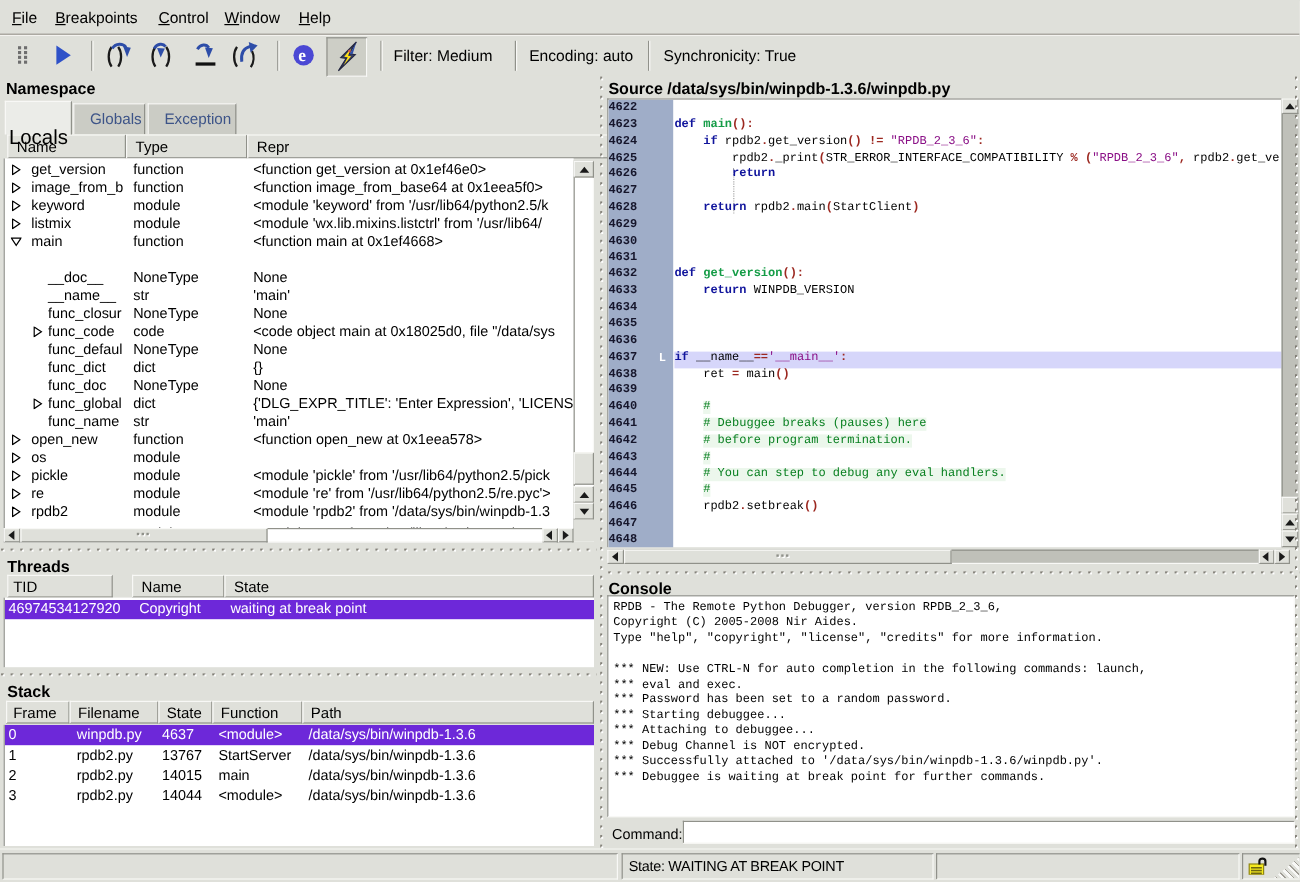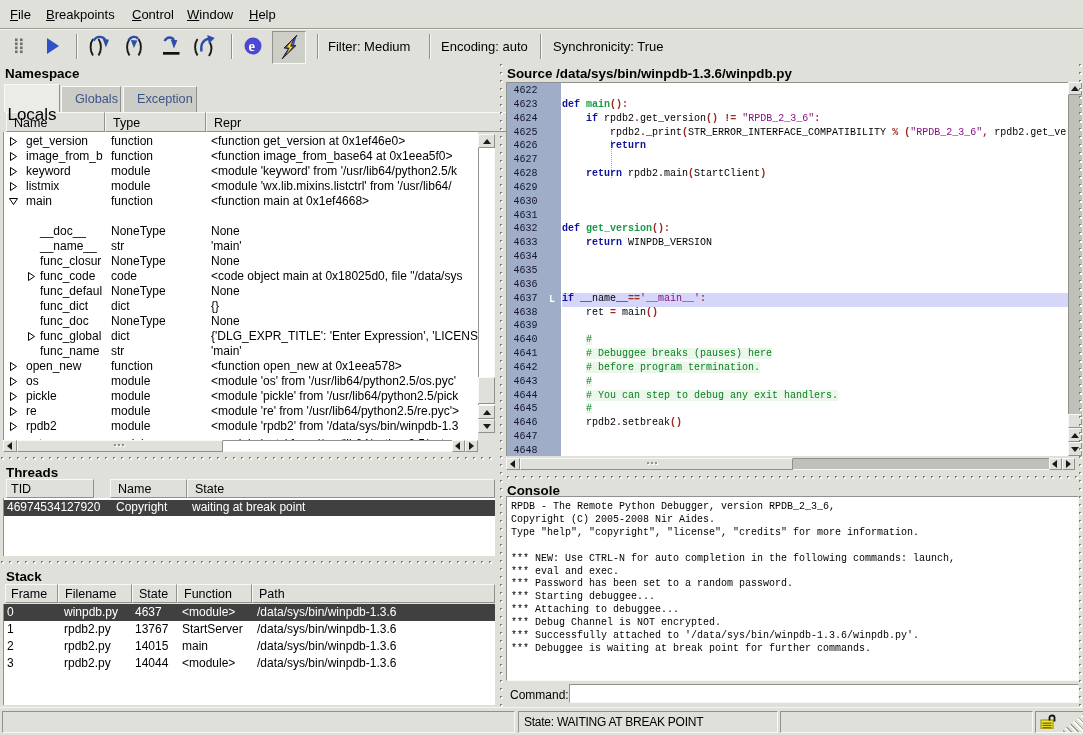--- a/index.html
+++ b/index.html
@@ -5,21 +5,21 @@
 body{width:1083px;height:735px;position:relative;overflow:hidden;
  background:#dfe0da;font-family:"Liberation Sans",sans-serif;color:#000;}
 .abs{position:absolute}
 .lbl{position:absolute;font-size:13.4px;font-weight:bold;white-space:nowrap}
 .sunk{border-top:1px solid #90918a;border-left:1px solid #90918a;border-bottom:1px solid #f8f8f6;border-right:1px solid #f8f8f6}
 .hcell{position:absolute;background:#dfe0da;border-top:1px solid #f8f8f6;border-left:1px solid #f8f8f6;border-bottom:1px solid #90918a;border-right:1px solid #90918a;font-size:12.5px;box-sizing:border-box}
 .white{background:#fff}
 .hsash{position:absolute;background-image:radial-gradient(circle 1.1px at 3px 6px,#fff 80%,transparent),radial-gradient(circle 1.1px at 2px 5px,#807d75 80%,transparent);background-size:8px 10px;background-repeat:repeat-x}
 .vsash{position:absolute;background-image:radial-gradient(circle 1.1px at 6px 3px,#fff 80%,transparent),radial-gradient(circle 1.1px at 5px 2px,#807d75 80%,transparent);background-size:10px 8px;background-repeat:repeat-y}
 .row{position:absolute;left:0;width:100%;height:15px;font-size:12px;white-space:nowrap}
-.selrow{background:#404040;color:#fff}
+.selrow{background:#6d28d9;color:#fff}
 .mono{font-family:"Liberation Mono",monospace}
 .tri{position:absolute;width:9px;height:9px}
 
 .sbbtn{position:absolute;background:#dfe0da;border-top:1px solid #f8f8f6;border-left:1px solid #f8f8f6;border-bottom:1px solid #90918a;border-right:1px solid #90918a;box-sizing:border-box}
 .aru{width:0;height:0;border-left:4px solid transparent;border-right:4px solid transparent;border-bottom:5px solid #1a1a1a;position:absolute;left:2px;top:3px}
 .ard{width:0;height:0;border-left:4px solid transparent;border-right:4px solid transparent;border-top:5px solid #1a1a1a;position:absolute;left:2px;top:4px}
 .arl{width:0;height:0;border-top:4px solid transparent;border-bottom:4px solid transparent;border-right:5px solid #1a1a1a;position:absolute;left:3px;top:2px}
 .arr{width:0;height:0;border-top:4px solid transparent;border-bottom:4px solid transparent;border-left:5px solid #1a1a1a;position:absolute;left:4px;top:2px}
 .nm{position:absolute;left:22px;white-space:nowrap}
 .nm1{position:absolute;left:36px;white-space:nowrap}
@@ -237,21 +237,20 @@
         <span class="nm">open_new</span>
         <span class="ty">function</span>
         <span class="rp">&lt;function open_new at 0x1eea578&gt;</span>
       </div>
   <div class="row" style="top:242px">
         <svg class="tri" style="left:5px;top:3px" width="9" height="9">
           <path d="M1.5 .5 L7.5 4.5 L1.5 8.5 Z" fill="#fff" stroke="#000"></path>
         </svg>
         <span class="nm">os</span>
         <span class="ty">module</span>
-        <span class="rp">&lt;module 'os' from '/usr/lib64/python2.5/os.pyc'</span>
       </div>
   <div class="row" style="top:257px">
         <svg class="tri" style="left:5px;top:3px" width="9" height="9">
           <path d="M1.5 .5 L7.5 4.5 L1.5 8.5 Z" fill="#fff" stroke="#000"></path>
         </svg>
         <span class="nm">pickle</span>
         <span class="ty">module</span>
         <span class="rp">&lt;module 'pickle' from '/usr/lib64/python2.5/pick</span>
       </div>
   <div class="row" style="top:272px">
@@ -378,21 +377,21 @@
  </div>
 </div>
 
 <div class="vsash" style="left:496px;top:63px;width:10px;height:646px"></div>
 
 <div class="abs" id="rightcol" style="left:506px;top:63px;width:577px;height:646px">
  <div class="lbl" style="left:1px;top:3px">Source /data/sys/bin/winpdb-1.3.6/winpdb.py</div>
 
  <div class="abs" style="left:0;top:19px;width:562px;height:374px;border:1px solid #90918a;border-bottom:none;border-right:none;box-sizing:border-box;background:#fff;overflow:hidden">
   <div class="abs" style="left:0;top:0;width:54px;height:374px;background:#9fadc8"></div>
-  <div class="abs mono" id="gut" style="left:0;top:1px;width:37px;height:374px;font-size:10px;line-height:13.846px;text-align:center;color:#16162c;white-space:pre;font-weight:normal">4622
+  <div class="abs mono" id="gut" style="left:0;top:1px;width:37px;height:374px;font-size:10px;line-height:13.846px;text-align:left;color:#16162c;white-space:pre;font-weight:bold">4622
 4623
 4624
 4625
 4626
 4627
 4628
 4629
 4630
 4631
 4632
@@ -430,21 +429,21 @@
 
 
 
 <span class="kw">if</span> <span class="cl">__name__</span><span class="op">==</span><span class="st">'__main__'</span><span class="op">:</span>
     <span class="cl">ret</span> <span class="op">=</span> <span class="cl">main</span><span class="op">()</span>
 
     <span class="cm">#</span>
     <span class="cm"># Debuggee breaks (pauses) here</span>
     <span class="cm"># before program termination.</span>
     <span class="cm">#</span>
-    <span class="cm"># You can step to debug any exit handlers.</span>
+    <span class="cm"># You can step to debug any eval handlers.</span>
     <span class="cm">#</span>
     <span class="cl">rpdb2</span><span class="op">.</span><span class="cl">setbreak</span><span class="op">()</span>
 
 </div>
  </div>
 
  <div class="abs" style="left:562px;top:19px;width:14px;height:374px">
   <div class="abs" style="left:0;top:0;width:14px;height:374px;background:#bfc0b9;border-left:1px solid #90918a;box-sizing:border-box"></div>
   <div class="sbbtn" style="left:0;top:0;width:14px;height:13px">
         <span class="aru" style="left:2px;top:3px"></span>

